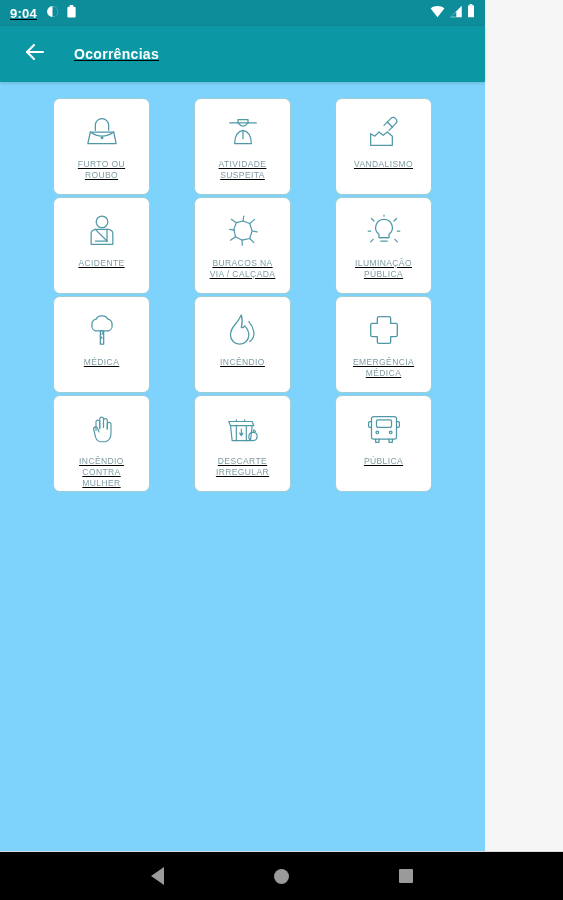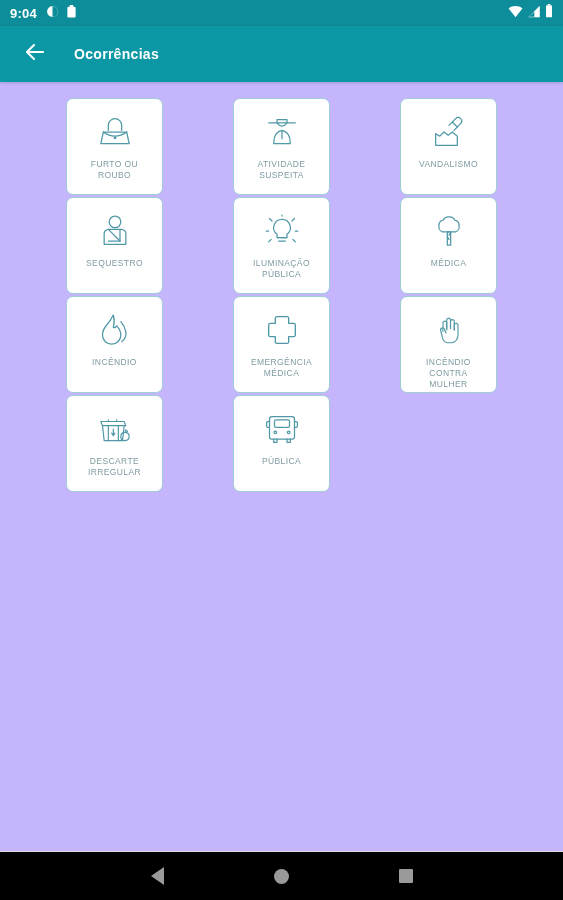--- a/index.html
+++ b/index.html
@@ -2,21 +2,21 @@
 <html><head>
 <meta charset="utf-8">
 <style>
   * { box-sizing: border-box; margin: 0; padding: 0; }
   html, body {
     width: 563px; height: 900px;
     font-family: "Liberation Sans", sans-serif;
     background: #f6f6f6;
     overflow: hidden;
   }
-  #app { position: relative; width: 563px; height: 900px; background: #c4b5fd; }
+  #app { position: relative; width: 485px; height: 900px; background: #7dd3fc; text-decoration: underline; }
 
   
   .statusbar {
     height: 26px; background: #0d8c99;
     display: flex; align-items: center;
     padding: 0 10px; color: #ffffff;
   }
   .sb-time { font-size: 13px; font-weight: bold; letter-spacing: .2px; }
   .sb-left-icons { display: flex; align-items: center; gap: 7px; margin-left: 9px; }
   .sb-spacer { flex: 1; }
@@ -201,23 +201,33 @@
     <div class="card">
       <div class="card-icon">
         <svg width="40" height="40" viewBox="0 0 48 48" fill="none" stroke="#4f98a6" stroke-width="1.5" stroke-linecap="round" stroke-linejoin="round">
           <circle cx="24" cy="13" r="7"></circle>
           <path d="M11 40 V27 q0 -4 5 -5 h16 q5 1 5 5 v13 Z"></path>
           <path d="M16 22 l14 14"></path>
           <path d="M16 36 h14"></path>
           <path d="M30 22 v14"></path>
         </svg>
       </div>
-      <div class="card-label">SEQUESTRO</div>
-    </div>
-
+      <div class="card-label">ACIDENTE</div>
+    </div>
+
+    <div class="card">
+      <div class="card-icon">
+        <svg width="40" height="40" viewBox="0 0 48 48" fill="none" stroke="#4f98a6" stroke-width="1.4" stroke-linecap="round" stroke-linejoin="round">
+          <path d="M16 14 l8 -2 l8 3 l3 9 l-3 9 l-9 2 l-8 -4 l-2 -9 Z"></path>
+          <path d="M16 14 l-6 -4 M24 12 l1 -6 M32 15 l6 -5 M35 24 l6 1 M32 33 l5 5 M23 35 l0 6 M15 31 l-6 4 M14 23 l-6 -1"></path>
+        </svg>
+      </div>
+      <div class="card-label">BURACOS NA
+VIA / CALÇADA</div>
+    </div>
 
     <div class="card">
       <div class="card-icon">
         <svg width="40" height="40" viewBox="0 0 48 48" fill="none" stroke="#4f98a6" stroke-width="1.5" stroke-linecap="round" stroke-linejoin="round">
           <path d="M24 10 a10 10 0 0 1 6 18 v4 h-12 v-4 a10 10 0 0 1 6 -18 Z"></path>
           <path d="M19 32 h10 M20 36 h8"></path>
           <path d="M24 6 v-1 M12 12 l-3 -3 M36 12 l3 -3 M8 24 h-3 M40 24 h3 M11 34 l-3 3 M37 34 l3 3"></path>
         </svg>
       </div>
       <div class="card-label">ILUMINAÇÃO

